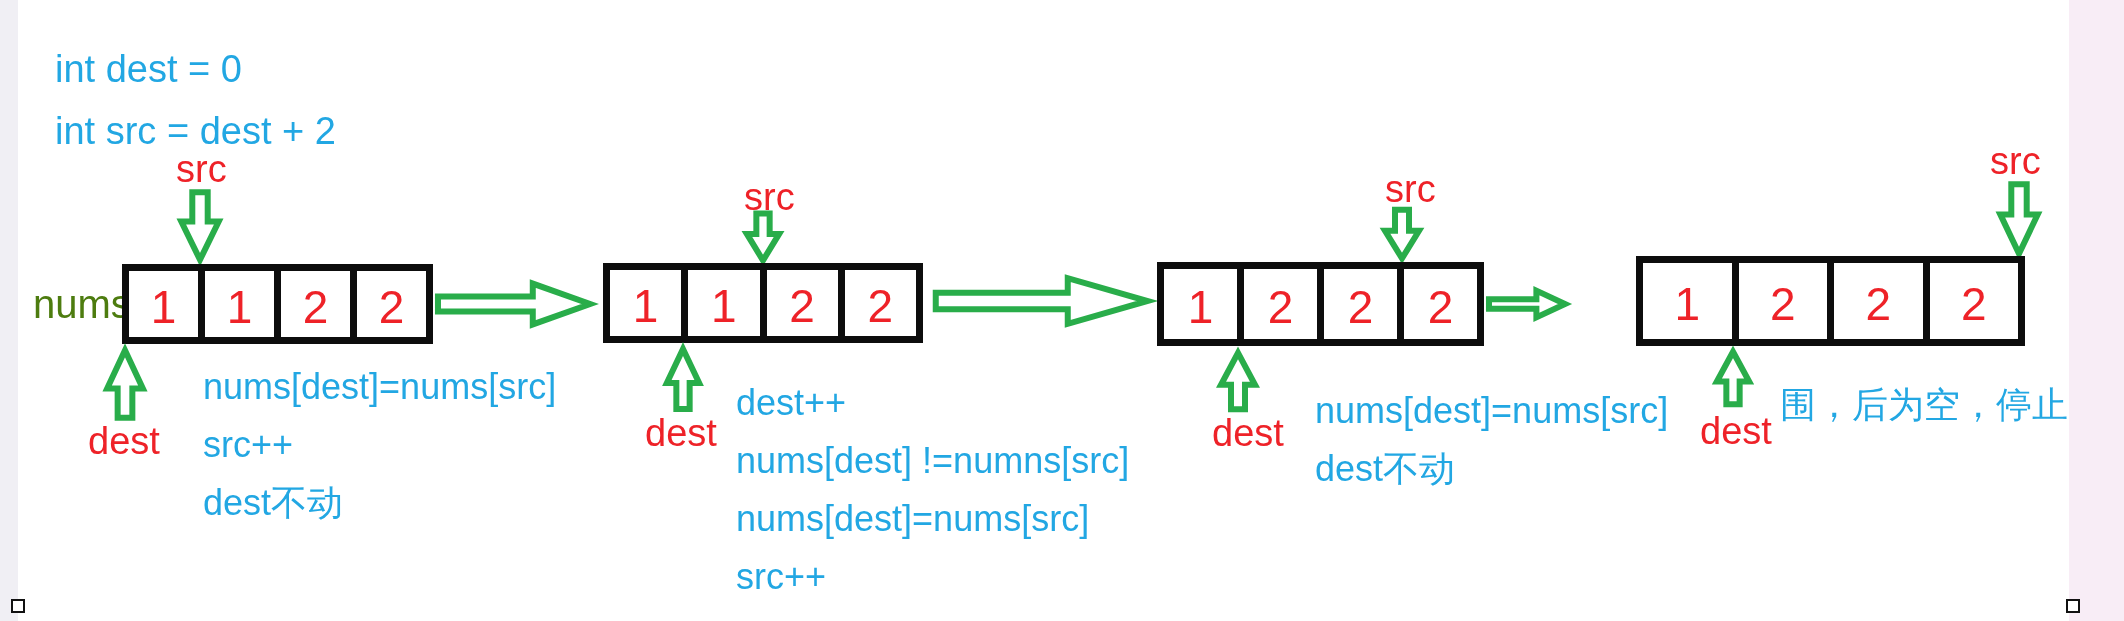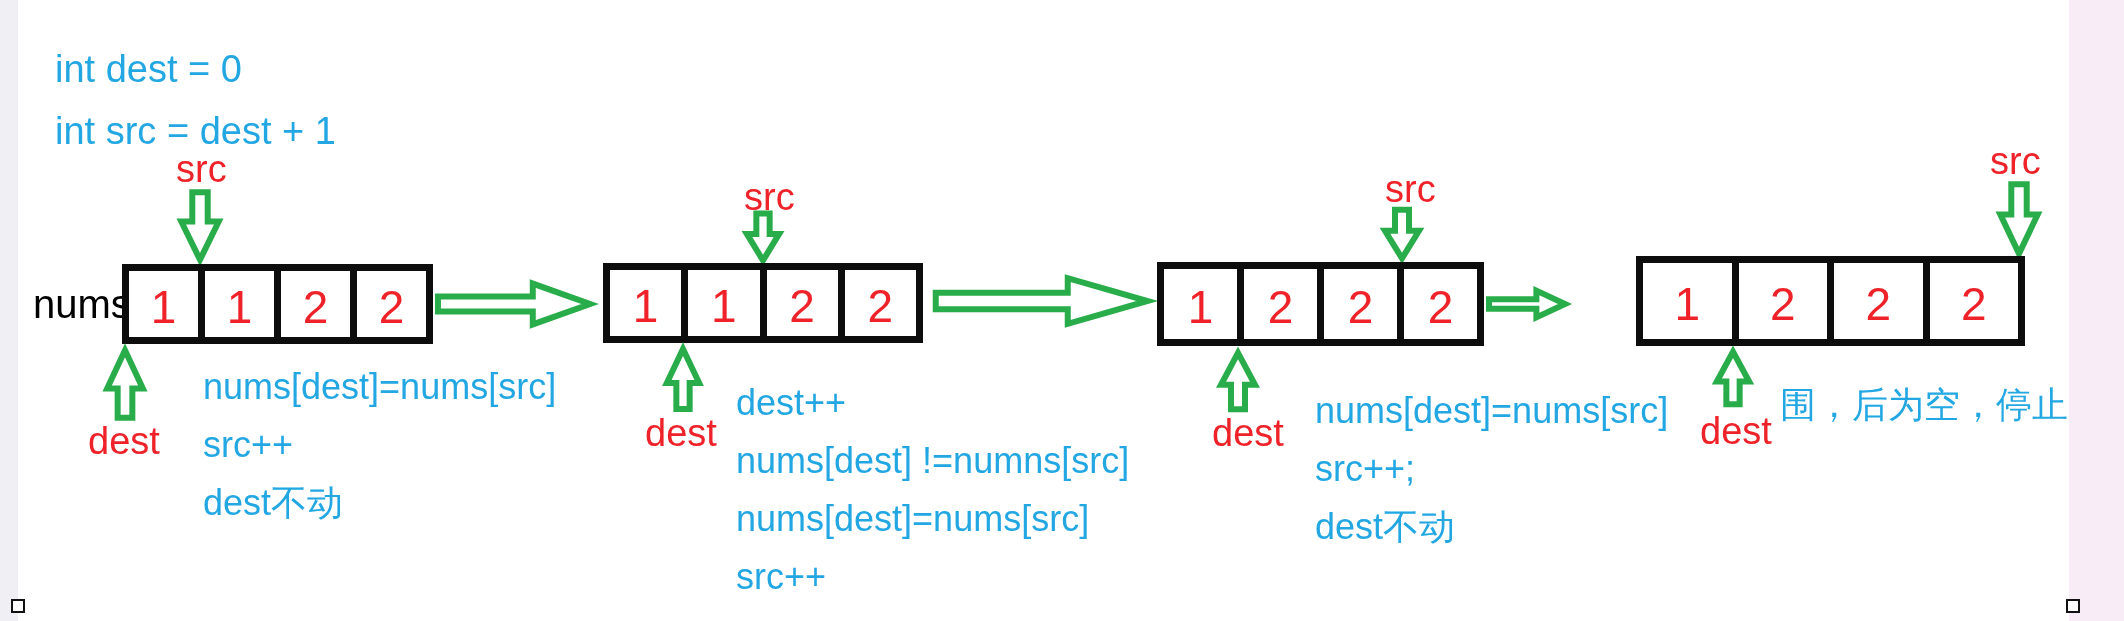--- a/index.html
+++ b/index.html
@@ -5,41 +5,41 @@
   html,body{margin:0;padding:0;background:#fff;}
   .screen{
     position:relative;width:2124px;height:621px;background:#ffffff;
     font-family:"Liberation Sans","DejaVu Sans",sans-serif;overflow:hidden;padding-left:13px;
   }
   .strip-left{position:absolute;left:0;top:0;width:18px;height:621px;background:#f0eff4;}
   .strip-right{position:absolute;left:2069px;top:0;width:55px;height:621px;background:#f8edf6;}
   .abs{position:absolute;}
   .code{color:#22a7e3;font-size:38px;white-space:nowrap;}
   .ptr-label{position:absolute;color:#ee2228;font-size:38px;white-space:nowrap;}
-  .nums-label{position:absolute;color:#000000;font-size:40px;}
+  .nums-label{position:absolute;color:#4d7c0f;font-size:40px;}
   .array{position:absolute;display:flex;border:7px solid #0d0d0d;background:#fff;box-sizing:border-box;}
   .cell{flex:1;display:flex;align-items:center;justify-content:center;border-right:7px solid #0d0d0d;}
   .cell:last-child{border-right:none;}
   .cell span{color:#ee2228;font-size:46px;padding-top:6px;}
   .notes{position:absolute;}
   .note-line{color:#22a7e3;font-size:36px;height:58px;line-height:46px;white-space:nowrap;}
   svg.garrow{position:absolute;overflow:visible;}
   svg.garrow polygon{fill:#ffffff;stroke:#29ad4a;stroke-width:6;stroke-linejoin:miter;vector-effect:non-scaling-stroke;}
   .handle{position:absolute;width:10px;height:10px;background:#fff;border:2px solid #111;box-sizing:content-box;}
 </style>
 </head>
 <body>
 
 <div class="screen">
 
   <div class="strip-left"></div>
   <div class="strip-right"></div>
 
   <div class="abs code" style="left:55px;top:48px;">int dest = 0</div>
-  <div class="abs code" style="left:55px;top:110px;">int src = dest + 1</div>
+  <div class="abs code" style="left:55px;top:110px;">int src = dest + 2</div>
 
   <div class="ptr-label" style="left:176px;top:148px;">src</div>
   <svg class="garrow" style="left:178px;top:190px;" width="44" height="72" viewBox="0 0 40 64" preserveAspectRatio="none">
       <polygon points="13,2 27,2 27,28 37,28 20,62 3,28 13,28"></polygon>
     </svg>
   <div class="nums-label" style="left:33px;top:282px;">nums</div>
   <div class="array" style="left:122px;top:264px;width:311px;height:80px;">
     <div class="cell">
         <span>1</span>
       </div>
@@ -117,21 +117,20 @@
     <div class="cell">
         <span>2</span>
       </div>
   </div>
   <svg class="garrow" style="left:1218px;top:351px;" width="40" height="60" viewBox="0 0 40 64" preserveAspectRatio="none">
       <polygon points="20,2 37,36 27,36 27,62 13,62 13,36 3,36"></polygon>
     </svg>
   <div class="ptr-label" style="left:1212px;top:412px;">dest</div>
   <div class="notes" style="left:1315px;top:388px;">
     <div class="note-line">nums[dest]=nums[src]</div>
-    <div class="note-line">src++;</div>
     <div class="note-line">dest不动</div>
   </div>
 
   <svg class="garrow" style="left:1488px;top:287px;" width="79" height="34" viewBox="0 0 160 56" preserveAspectRatio="none">
       <polygon points="2,20 98,20 98,6 156,28 98,50 98,36 2,36"></polygon>
     </svg>
 
   <div class="ptr-label" style="left:1990px;top:140px;">src</div>
   <svg class="garrow" style="left:1997px;top:182px;" width="44" height="74" viewBox="0 0 40 64" preserveAspectRatio="none">
       <polygon points="13,2 27,2 27,28 37,28 20,62 3,28 13,28"></polygon>

